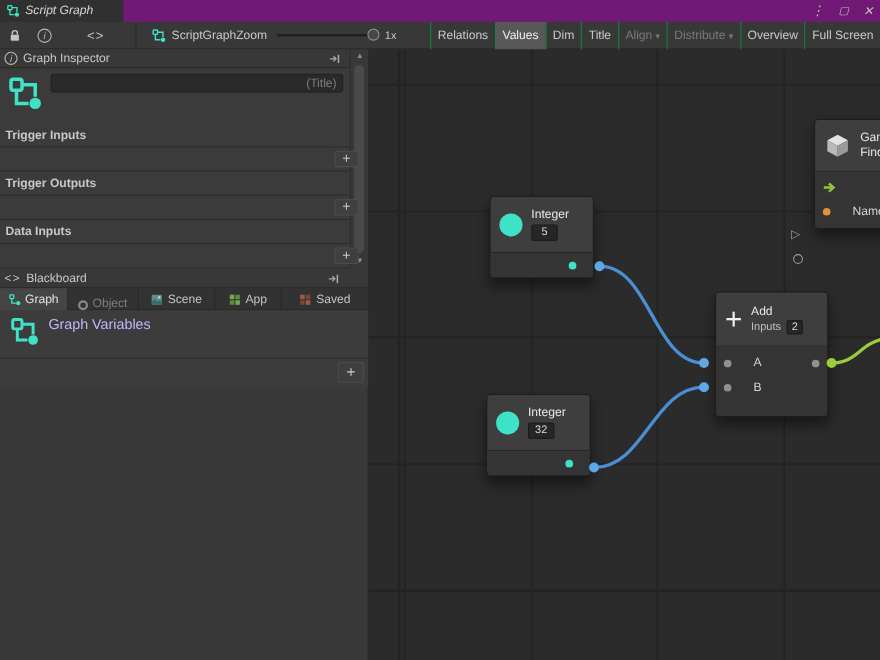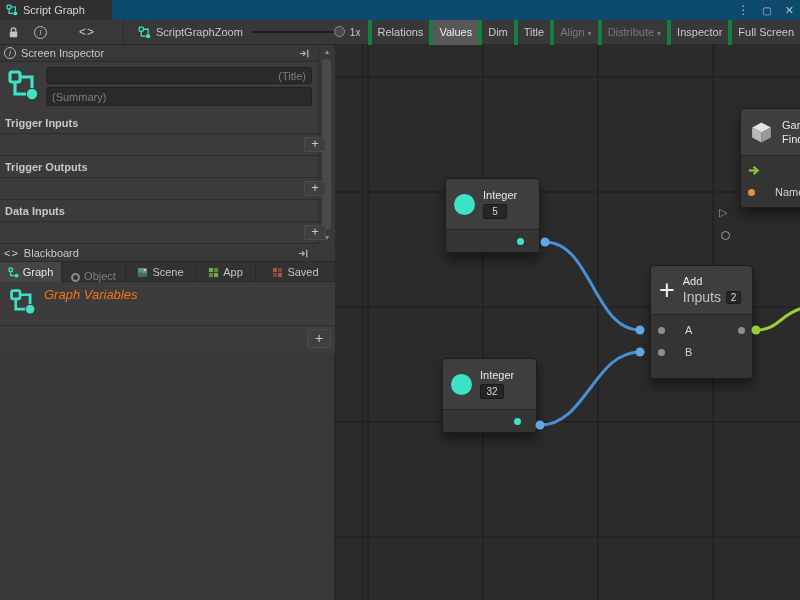--- a/index.html
+++ b/index.html
@@ -1,36 +1,36 @@
 <!DOCTYPE html>
 <html><head>
 <meta charset="utf-8">
 <style>
   * { margin:0; padding:0; box-sizing:border-box; font-family:"Liberation Sans", sans-serif; }
   html,body { background:#1a1a1a; }
   #root { position:relative; width:800px; height:600px; background:#2B2B2B; overflow:hidden; color:#C8C8C8; font-size:11px; }
 
   
-  .titlebar { position:absolute; left:0; top:0; width:800px; height:20px; background:#0c4a6e; }
+  .titlebar { position:absolute; left:0; top:0; width:800px; height:20px; background:#701a75;font-style:italic; }
   .doc-tab { position:absolute; left:0; top:0; height:20px; width:112px; background:#303030; display:flex; align-items:center; gap:5px; padding-left:6px; color:#D6D6D6; }
   .win-controls { position:absolute; right:6px; top:0; height:20px; display:flex; align-items:center; gap:13px; color:#BDBDBD; }
   .win-controls span { cursor:default; }
 
   
   .toolbar { position:absolute; left:0; top:20px; width:800px; height:25px; background:#383838; border-bottom:1px solid #272727; display:flex; align-items:center; }
   .tb-sep { width:1px; height:25px; background:#2C2C2C; margin-left:14px; }
   .info-circle { width:13px; height:13px; border:1px solid #B8B8B8; border-radius:50%; font-size:9px; color:#B8B8B8; text-align:center; line-height:11px; font-style:italic; }
   .code-btn { margin-left:18px; width:44px; height:19px; display:flex; align-items:center; justify-content:center; color:#C8C8C8; letter-spacing:1px; font-size:12px; }
   .graph-name { margin-left:5px; color:#C8C8C8; }
   .zoom-label { }
   .zoom-track { margin-left:9px; width:90px; height:2px; background:#1E1E1E; position:relative; }
   .zoom-knob { position:absolute; right:-3px; top:-5px; width:11px; height:11px; border-radius:50%; background:#474747; border:1px solid #8E8E8E; }
   .zoom-value { margin-left:8px; font-size:10px; }
   .tb-group { margin-left:auto; display:flex; height:25px; }
-  .tb-btn { padding:0 6px; line-height:24px; border-left:4px solid #15803d; color:#CACACA; white-space:nowrap; }
+  .tb-btn { padding:0 6px; line-height:24px; border-left:1px solid #15803d; color:#CACACA; white-space:nowrap; }
   .tb-btn.active { background:#585858; color:#F0F0F0; }
   .tb-btn.disabled { color:#7A7A7A; }
   .dd-arrow { font-size:8px; margin-left:3px; }
 
   
   .sidebar { position:absolute; left:0; top:45px; width:335px; height:555px; background:#3B3B3B; border-right:1px solid #232323; }
   .panel-header { position:absolute; left:0; height:17px; background:#383838; border-bottom:1px solid #2B2B2B; display:flex; align-items:center; padding-left:4px; gap:5px; color:#C8C8C8; }
   .popout { position:absolute; top:3px; }
   .scrollbar { position:absolute; left:318px; width:17px; background:#383838; border-left:1px solid #2D2D2D; }
   .sb-arrow { position:absolute; width:100%; text-align:center; font-size:7px; color:#8E8E8E; }
@@ -39,21 +39,21 @@
   .insp-input::placeholder { color:#7E7E7E; }
   .sec-label { position:absolute; left:5px; font-weight:bold; color:#C8C8C8; }
   .hr { position:absolute; left:0; width:318px; height:1px; background:#2D2D2D; }
   .list-plus { position:absolute; right:8px; width:22px; height:15px; background:#3F3F3F; border:1px solid #4C4C4C; border-radius:2px; color:#C8C8C8; font-size:13px; line-height:12px; text-align:center; }
   .bb-tabs { position:absolute; left:0; top:217px; width:335px; height:20px; background:#323232; border-bottom:1px solid #282828; display:flex; }
   .bb-tab { height:20px; display:flex; align-items:center; justify-content:center; gap:4px; border-right:1px solid #282828; color:#9C9C9C; }
   .bb-tab.active { background:#454545; color:#E2E2E2; }
   .bb-tab.disabled { color:#7E7E7E;align-items:flex-end; }
   .ring-icon { width:9px; height:9px; border:2px solid #8A8A8A; border-radius:50%; }
   .vars-panel { position:absolute; left:0; top:237px; width:335px; height:71px; background:#3C3C3C; }
-  .vars-title { position:absolute; left:44px; top:5px; font-size:13px; color:#f97316;font-style:italic; }
+  .vars-title { position:absolute; left:44px; top:5px; font-size:13px; color:#c4b5fd; }
   .vars-sub { position:absolute; left:44px; top:22px; font-size:11px; color:#A0A0A0; }
   .newvar-field { position:absolute; left:2px; top:284px; width:302px; height:19px; background:#303030; border:1px solid #262626; border-radius:2px; color:#8F8F8F; font-size:11px; text-align:right; padding:0 7px; outline:none; }
   .newvar-field::placeholder { color:#8F8F8F; }
   .newvar-plus { position:absolute; left:307px; top:284px; width:24px; height:19px; background:#3F3F3F; border:1px solid #4C4C4C; border-radius:2px; color:#C8C8C8; font-size:14px; line-height:16px; text-align:center; }
   .bb-empty { position:absolute; left:0; top:308px; width:334px; height:247px; background:#393939; }
 
   
   .canvas { position:absolute; left:335px; top:45px; width:465px; height:555px; overflow:hidden; background-color:#2B2B2B;
     background-image: repeating-linear-gradient(to right, #232323 0 2px, transparent 2px 115px),
                       repeating-linear-gradient(to bottom, #232323 0 2px, transparent 2px 115px);
@@ -67,21 +67,21 @@
   .node-body { background:#343434; border-top:1px solid #252525; border-radius:0 0 4px 4px; position:relative; }
   .port-row { height:22px; display:flex; align-items:center; padding:0 7px; position:relative; }
   .dot { width:7px; height:7px; border-radius:50%; flex:none; }
   .dot.gray { background:#8F8F8F; }
   .dot.teal { background:#3EE2C6; }
   .dot.orange { background:#DF923B; }
   .port-label { margin-left:20px; font-size:11px; color:#D4D4D4; }
   .out-dot { position:absolute; right:7px; }
   .plus-glyph { font-size:27px; font-weight:300; color:#EFEFEF; line-height:30px; }
   .inputs-row { display:flex; align-items:center; margin-top:2px; }
-  .inputs-label { font-size:14px; color:#C2C2C2; }
+  .inputs-label { font-size:10px; color:#C2C2C2; }
   .inputs-box { margin-left:5px; width:15px; height:13px; background:#262626; border:1px solid #1B1B1B; border-radius:2px; color:#D8D8D8; font-size:10px; text-align:center; line-height:11px; }
   .outside-tri { position:absolute; left:384px; top:161px; color:#9A9A9A; font-size:11px; z-index:3; }
   .outside-circ { position:absolute; left:386px; top:186px; width:9px; height:9px; border:1.5px solid #9A9A9A; border-radius:50%; z-index:3; }
 </style>
 </head>
 <body>
 
 <div id="root">
 
   <div class="titlebar">
@@ -121,51 +121,50 @@
       <div class="zoom-knob"></div>
     </div>
     <span class="zoom-value">1x</span>
     <div class="tb-group">
       <div class="tb-btn">Relations</div>
       <div class="tb-btn active">Values</div>
       <div class="tb-btn">Dim</div>
       <div class="tb-btn">Title</div>
       <div class="tb-btn disabled"><span>Align</span><span class="dd-arrow">▾</span></div>
       <div class="tb-btn disabled"><span>Distribute</span><span class="dd-arrow">▾</span></div>
-      <div class="tb-btn">Inspector</div>
+      <div class="tb-btn">Overview</div>
       <div class="tb-btn">Full Screen</div>
     </div>
   </div>
 
   <div class="sidebar">
 
     <div class="panel-header" style="top:0; width:318px;">
       <div class="info-circle" style="width:12px;height:12px;line-height:10px;">i</div>
-      <span>Screen Inspector</span>
+      <span>Graph Inspector</span>
       <svg class="popout" style="right:8px;" viewBox="0 0 12 12" width="11" height="11">
         <path d="M1,6 H6.5" stroke="#ABABAB" stroke-width="1.3"></path>
         <path d="M4.5,3.5 L7,6 L4.5,8.5" fill="none" stroke="#ABABAB" stroke-width="1.3"></path>
         <path d="M9.5,2 V10" stroke="#ABABAB" stroke-width="1.5"></path>
       </svg>
     </div>
 
     <div class="scrollbar" style="top:0; height:199px;">
       <span class="sb-arrow" style="top:3px;">▲</span>
       <div class="sb-thumb" style="top:14px; bottom:14px;"></div>
       <span class="sb-arrow" style="bottom:3px;">▼</span>
     </div>
 
     <svg viewBox="0 0 16 16" width="32" height="32" style="position:absolute; left:7px; top:24px;">
       <rect x="1.5" y="1.5" width="5" height="5" rx="1" fill="none" stroke="#3EE2C6" stroke-width="1.6"></rect>
       <circle cx="12.5" cy="12.5" r="2.6" fill="#3EE2C6"></circle>
       <path d="M4,6.5 V12.5 H9.5" fill="none" stroke="#3EE2C6" stroke-width="1.6"></path>
       <path d="M6.5,4 H12.5 V9.5" fill="none" stroke="#3EE2C6" stroke-width="1.6"></path>
     </svg>
     <input class="insp-input" style="top: 22px; height: 17px; text-align: right;" placeholder="(Title)">
-    <input class="insp-input" style="top: 42px; height: 19px;" placeholder="(Summary)">
 
     <div class="sec-label" style="top:72px;">Trigger Inputs</div>
     <div class="hr" style="top:88px;"></div>
     <div class="list-plus" style="top:92px;">+</div>
     <div class="hr" style="top:110px;"></div>
 
     <div class="sec-label" style="top:116px;">Trigger Outputs</div>
     <div class="hr" style="top:132px;"></div>
     <div class="list-plus" style="top:136px;">+</div>
     <div class="hr" style="top:154px;"></div>

